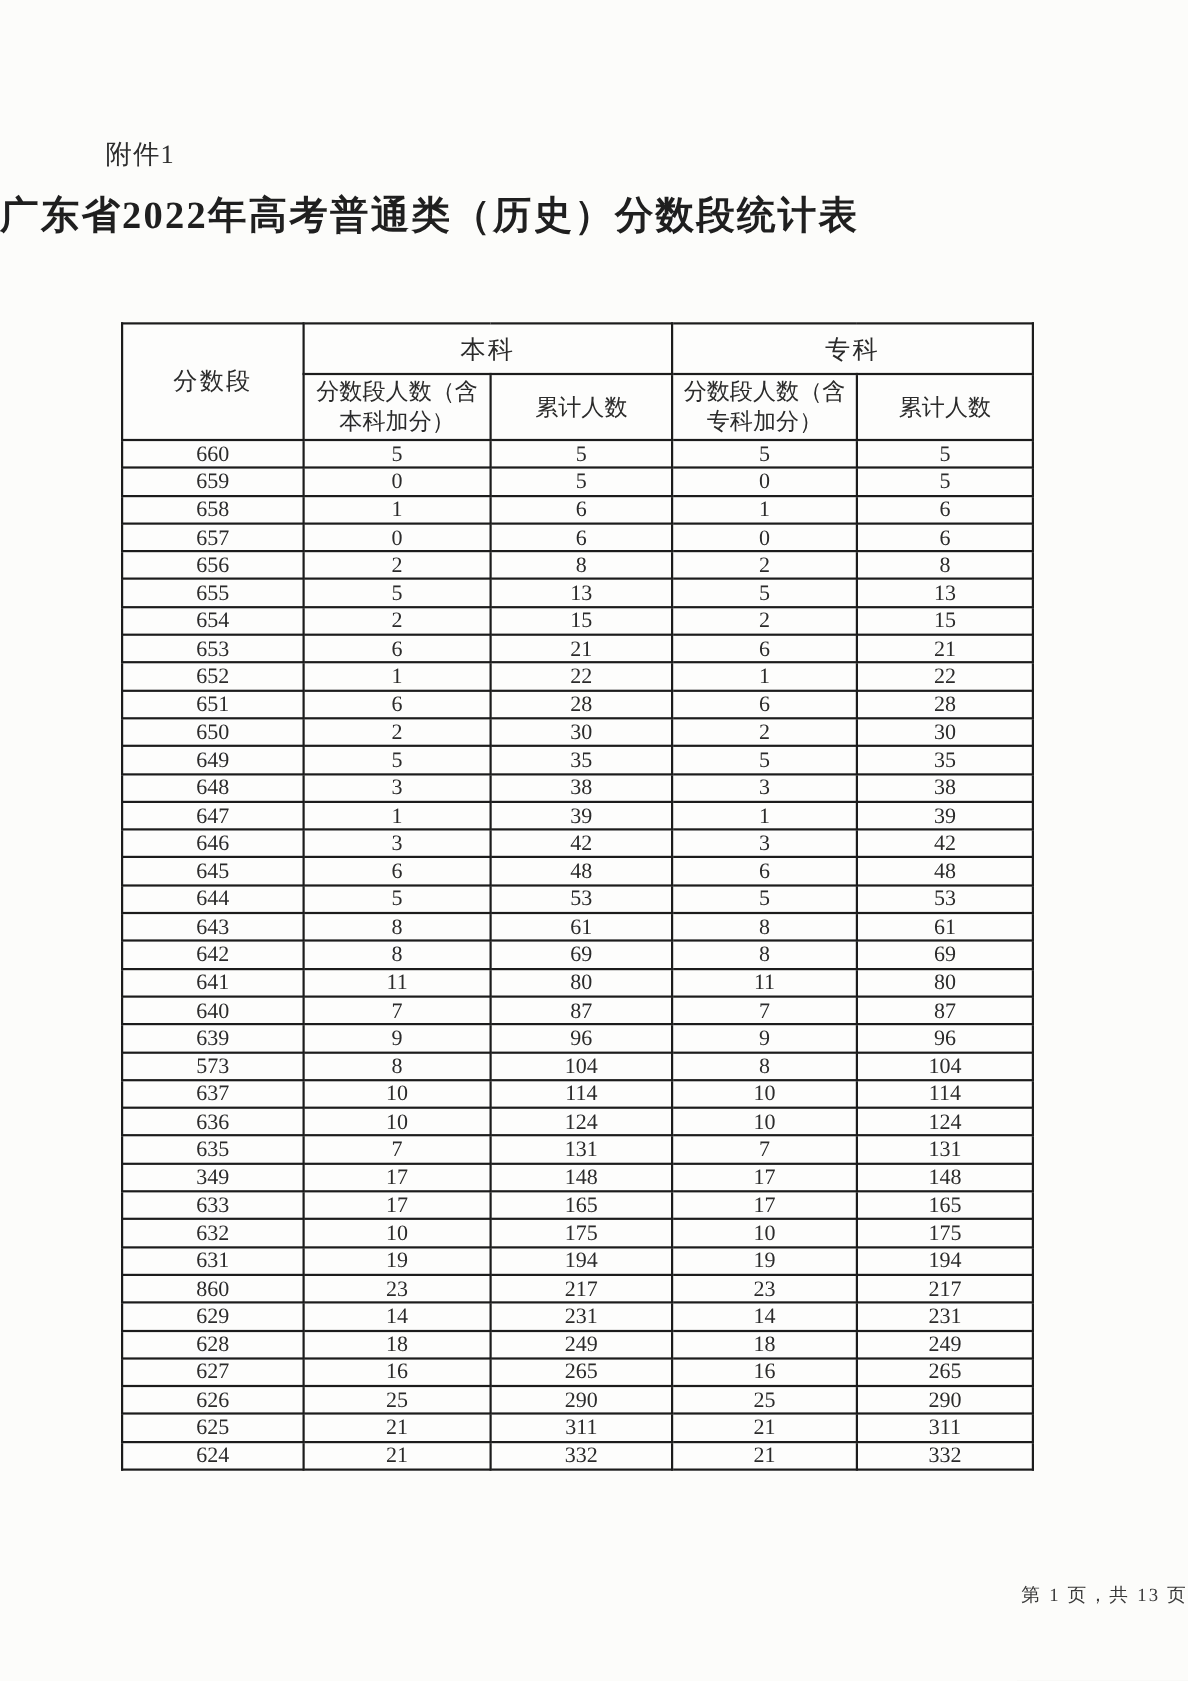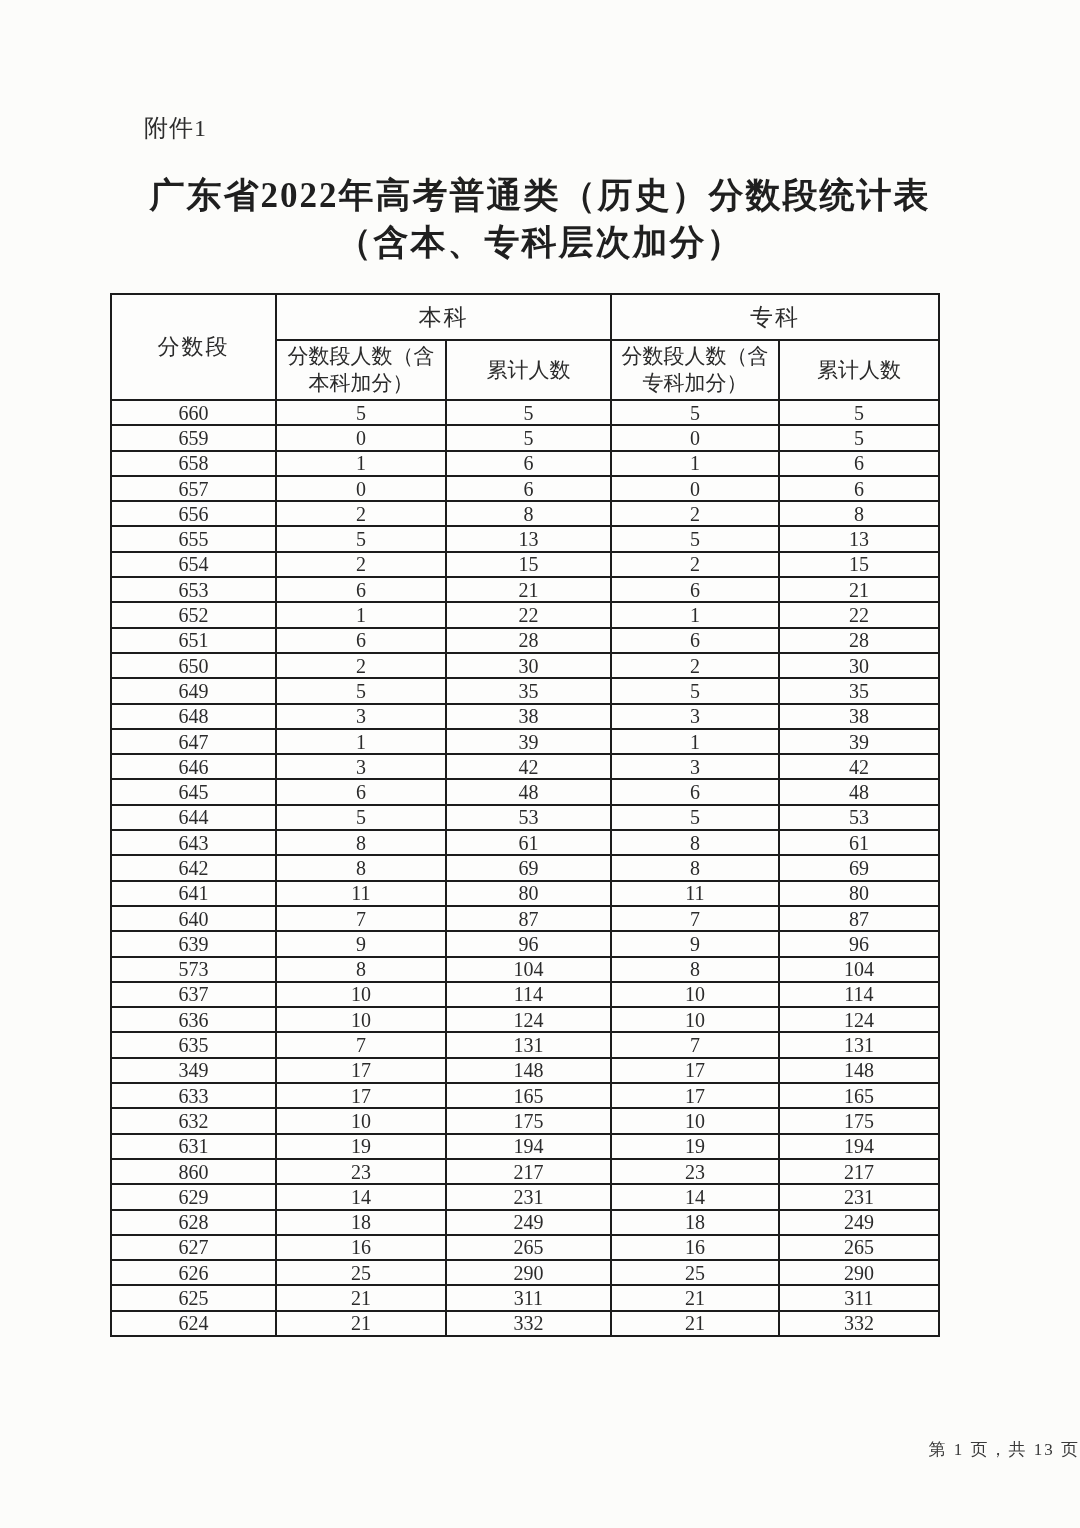--- a/index.html
+++ b/index.html
@@ -13,32 +13,30 @@
     height: 1528px;
     margin: 0 auto;
     background: #fcfcfa;
     color: #262626;
     font-family: "Liberation Serif", "DejaVu Serif", serif;
     overflow: hidden;
   }
   .attachment-label {
     position: absolute;
     left: 96px;
-    top: 112px;
+    top: 124px;
     font-size: 24px;
     letter-spacing: 1px;
     color: #2e2e2e;
-    margin-left: 48px;
   }
   .doc-title {
     position: absolute;
     left: 0;
     top: 172px;
     width: 100%;
-    text-align: center;
     font-weight: bold;
     font-size: 35px;
     line-height: 47px;
     letter-spacing: 2px;
     color: #1f1f1f;
   }
   table.score-table {
     position: absolute;
     left: 110px;
     top: 293px;
@@ -90,21 +88,20 @@
 </style>
 </head>
 <body>
 
 <div class="page">
 
   <div class="attachment-label">附件1</div>
 
   <div class="doc-title">
     <div>广东省2022年高考普通类（历史）分数段统计表</div>
-    <div>（含本、专科层次加分）</div>
   </div>
 
   <table class="score-table">
     <colgroup>
       <col style="width:165px">
       <col style="width:170px">
       <col style="width:165px">
       <col style="width:168px">
       <col style="width:160px">
     </colgroup>

